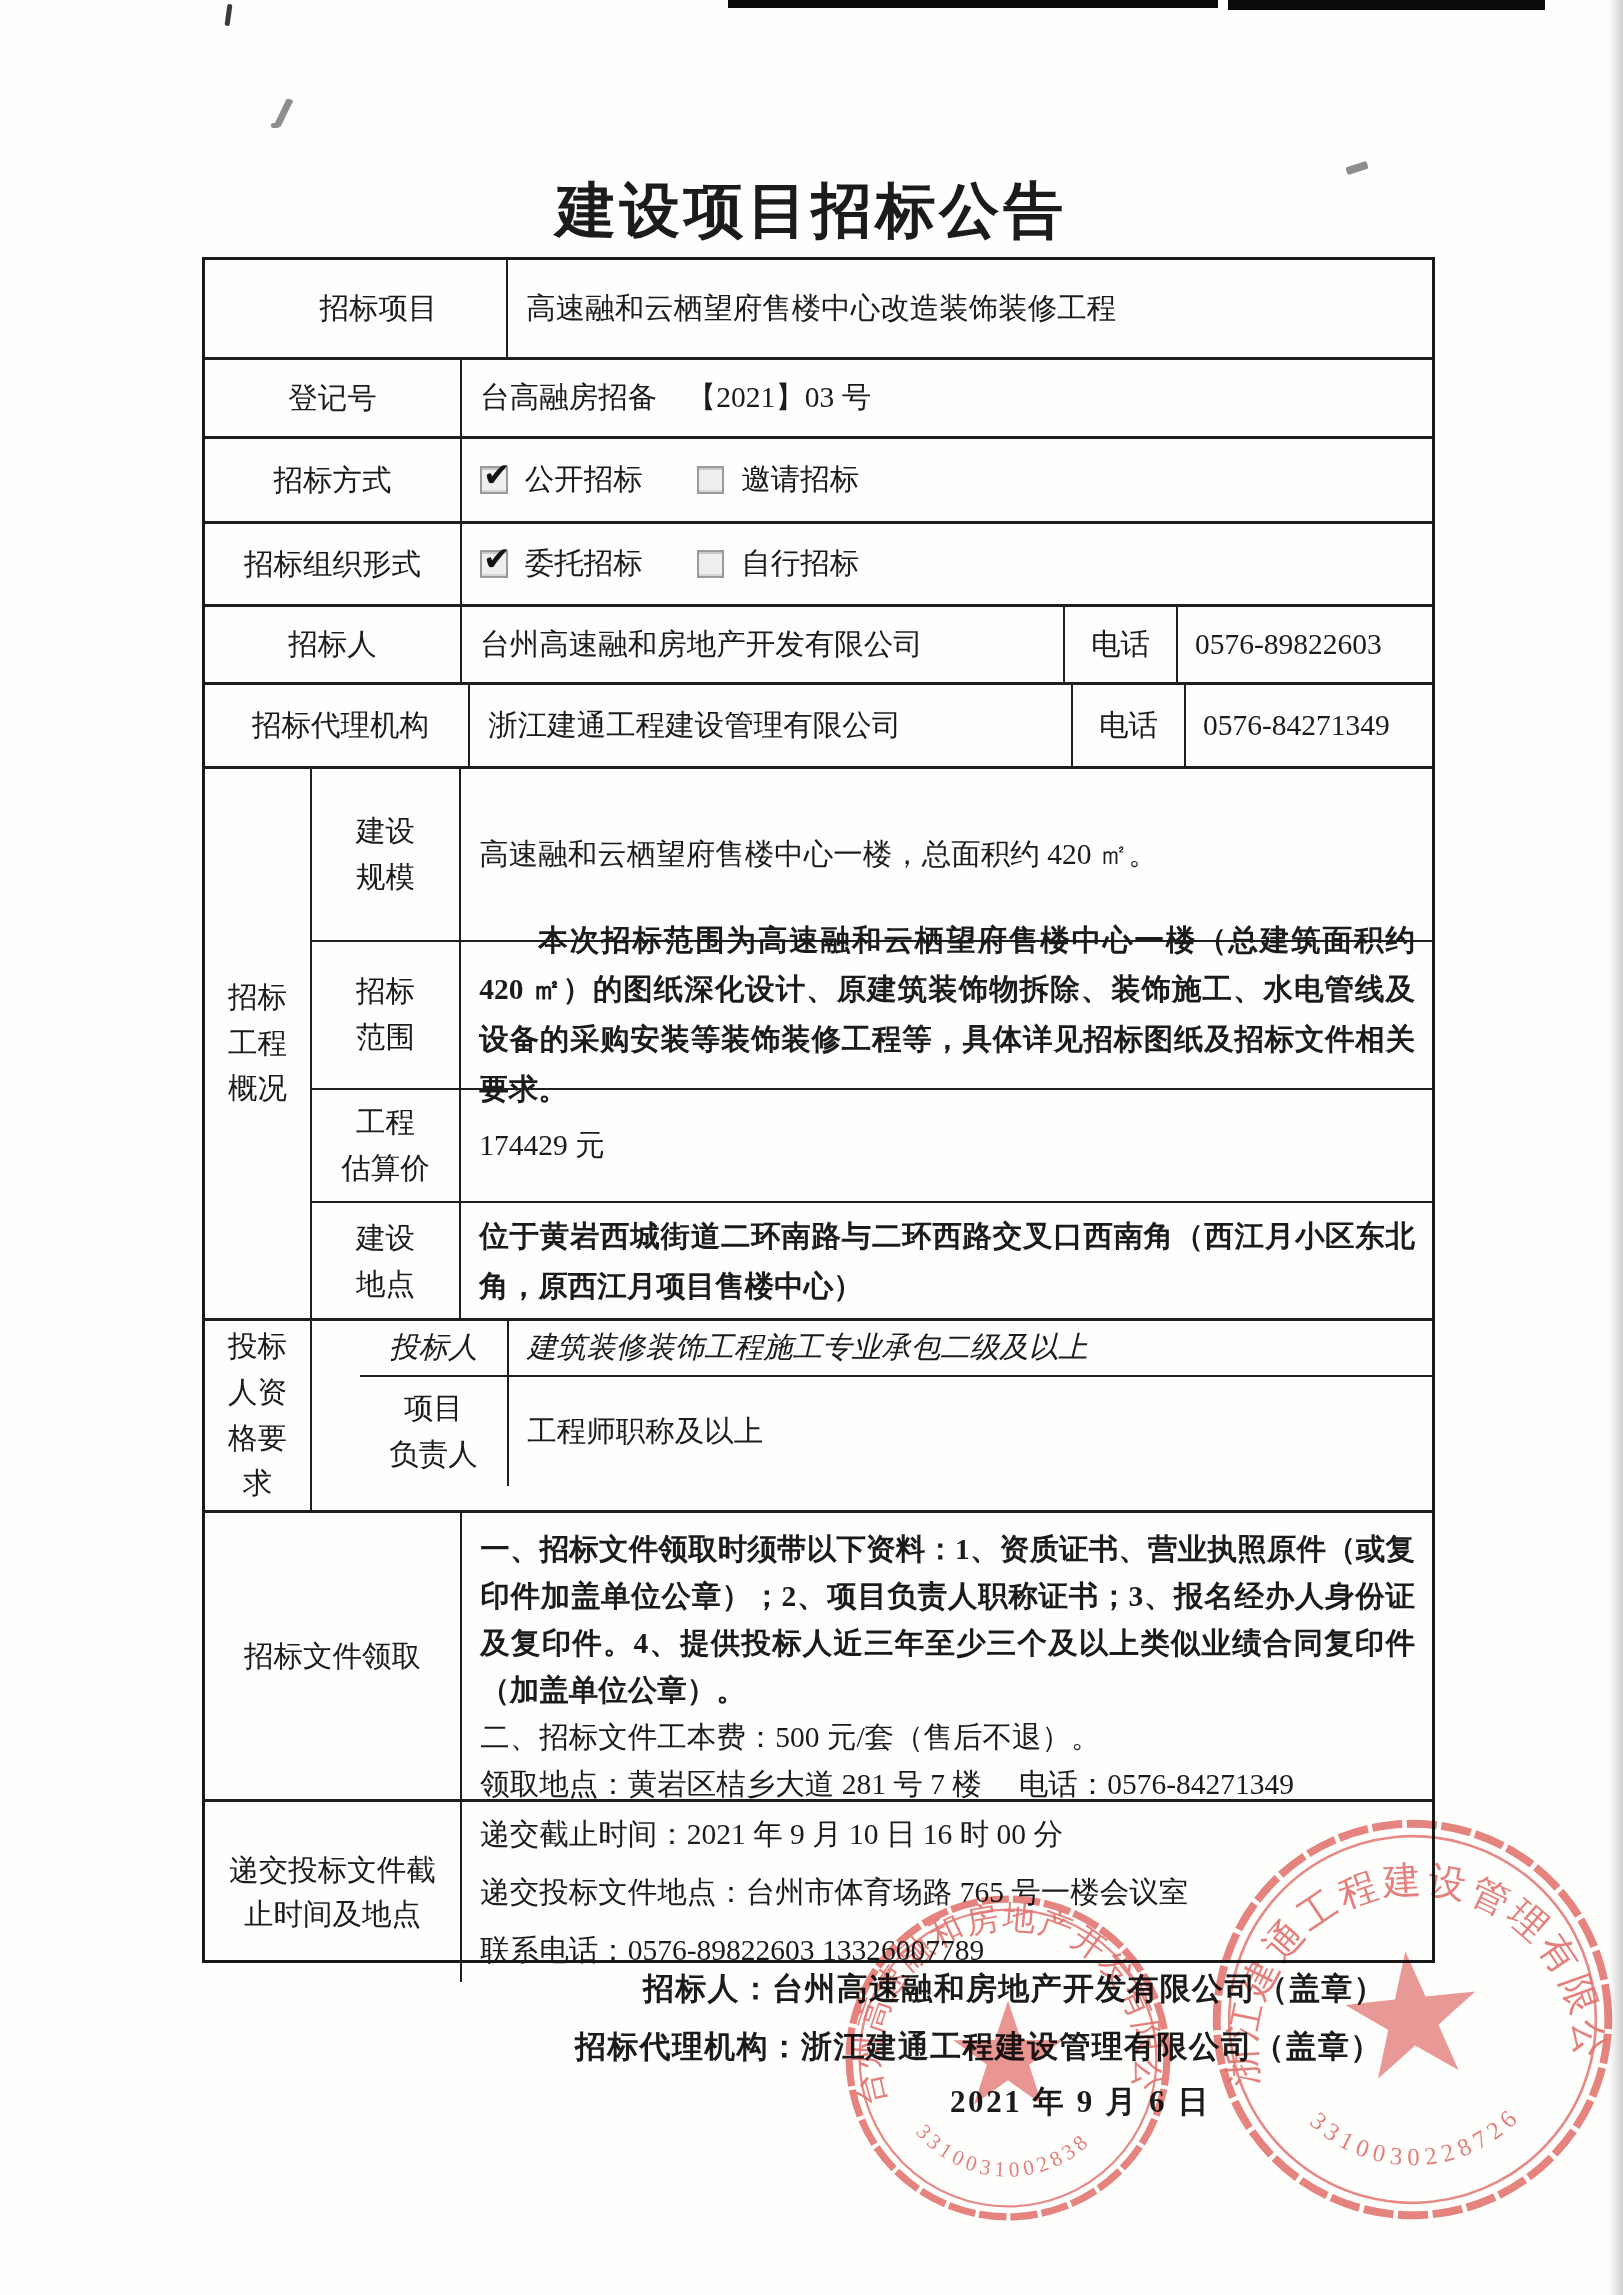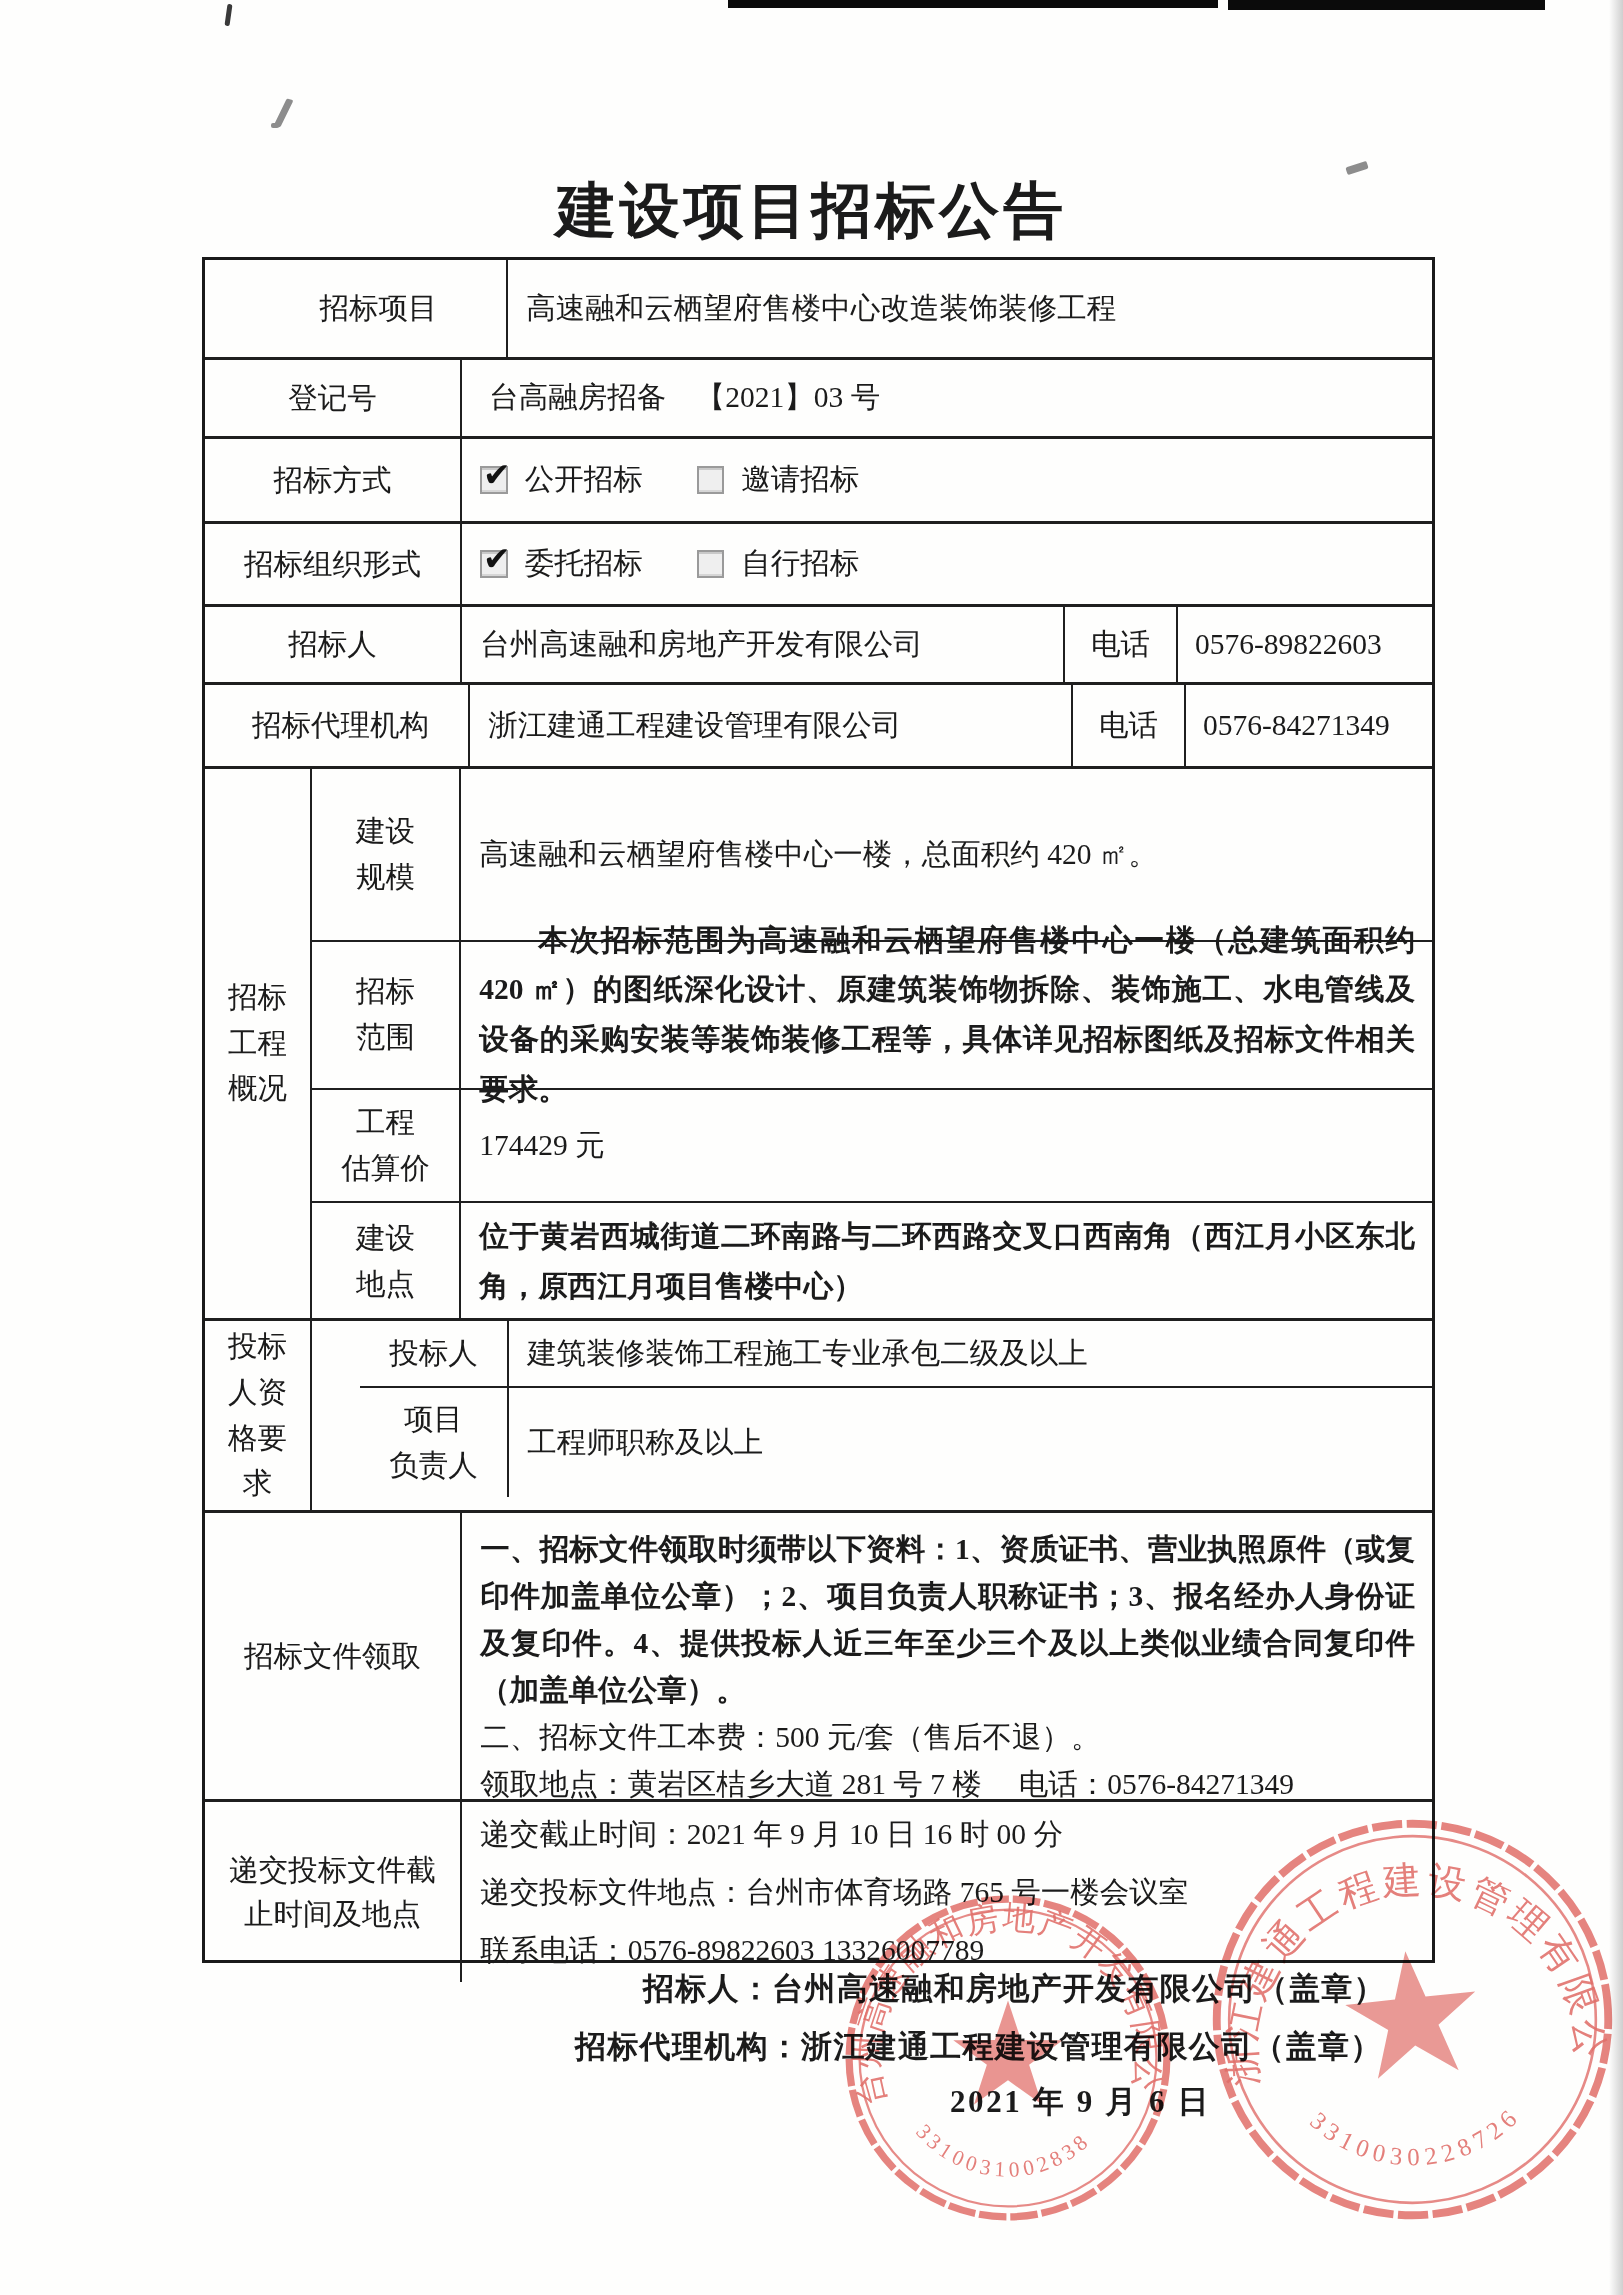--- a/index.html
+++ b/index.html
@@ -83,21 +83,21 @@
 
   <div class="title">建设项目招标公告</div>
 
   <div class="doc-table">
 
     <div class="trow first" style="height:97px;padding-left:46px;">
       <div class="cell lab">招标项目</div>
       <div class="cell val">高速融和云栖望府售楼中心改造装饰装修工程</div>
     </div>
 
-    <div class="trow" style="height:79px;gap:9px;">
+    <div class="trow" style="height:79px;">
       <div class="cell lab">登记号</div>
       <div class="cell val">台高融房招备　【2021】03 号</div>
     </div>
 
     <div class="trow" style="height:85px;">
       <div class="cell lab">招标方式</div>
       <div class="cell val optrow">
         <span class="opt">
           <span class="cb">
               <span class="tick">✔</span>
@@ -172,21 +172,21 @@
         </div>
       </div>
     </div>
 
     <div class="grp" style="height:192px;gap:48px;">
       <div class="grp-lab">投标
 人资
 格要
 求</div>
       <div class="grp-rows">
-        <div class="grow first" style="height:65px;">
+        <div class="grow first" style="height:54px;font-style:italic;">
           <div class="cell ilab">投标人</div>
           <div class="cell val">建筑装修装饰工程施工专业承包二级及以上</div>
         </div>
         <div class="grow" style="height:111px;">
           <div class="cell ilab">项目
 负责人</div>
           <div class="cell val">工程师职称及以上</div>
         </div>
       </div>
     </div>

